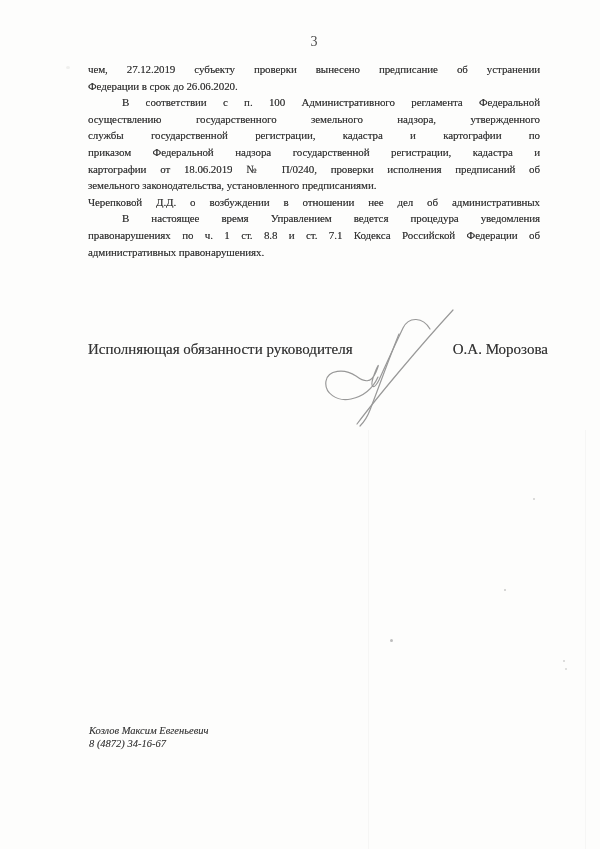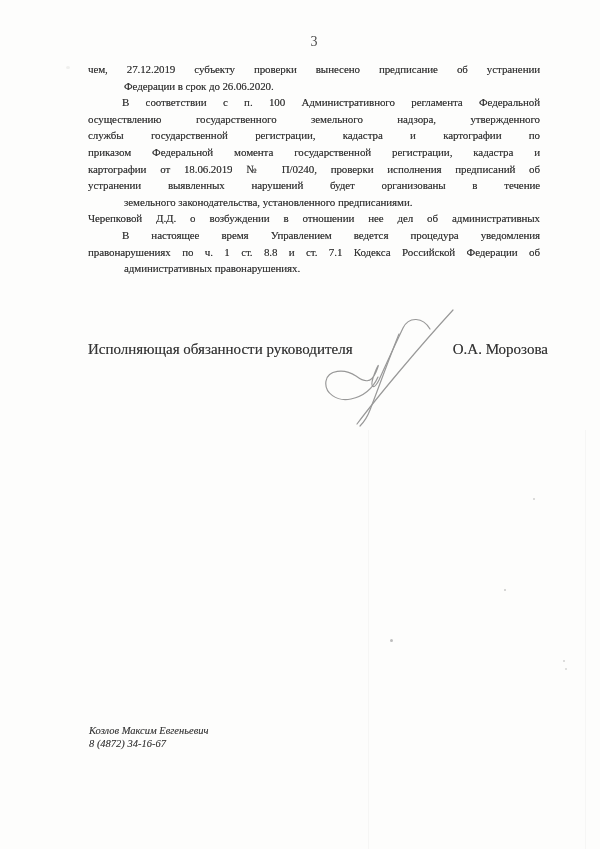--- a/index.html
+++ b/index.html
@@ -37,21 +37,20 @@
   }
   .doc-body .line {
     text-align: justify;
     text-align-last: justify;
     height: 16.6px;
     overflow: visible;
     white-space: normal;
   }
   .doc-body .line.lastline {
     text-align-last: left;
-    margin-left: 36px;
   }
   .doc-body .line.indent {
     padding-left: 34px;
   }
   .sign-row {
     position: absolute;
     top: 341px;
     left: 88px;
     width: 460px;
     display: flex;
@@ -103,23 +102,22 @@
 <div class="page">
 
   <div class="page-number">3</div>
 
   <div class="doc-body">
       <div class="line">чем, 27.12.2019 субъекту проверки вынесено предписание об устранении</div>
       <div class="line lastline">Федерации в срок до 26.06.2020.</div>
       <div class="line indent">В соответствии с п. 100 Административного регламента Федеральной</div>
       <div class="line">осуществлению государственного земельного надзора, утвержденного</div>
       <div class="line">службы государственной регистрации, кадастра и картографии по</div>
-      <div class="line">приказом Федеральной момента государственной регистрации, кадастра и</div>
+      <div class="line">приказом Федеральной надзора государственной регистрации, кадастра и</div>
       <div class="line">картографии от 18.06.2019 № П/0240, проверки исполнения предписаний об</div>
-      <div class="line">устранении выявленных нарушений будет организованы в течение</div>
       <div class="line lastline">земельного законодательства, установленного предписаниями.</div>
       <div class="line">Черепковой Д.Д. о возбуждении в отношении нее дел об административных</div>
       <div class="line indent">В настоящее время Управлением ведется процедура уведомления</div>
       <div class="line">правонарушениях по ч. 1 ст. 8.8 и ст. 7.1 Кодекса Российской Федерации об</div>
       <div class="line lastline">административных правонарушениях.</div>
     </div>
 
   <div class="sign-row">
     <span>Исполняющая обязанности руководителя</span>
     <span>О.А. Морозова</span>

